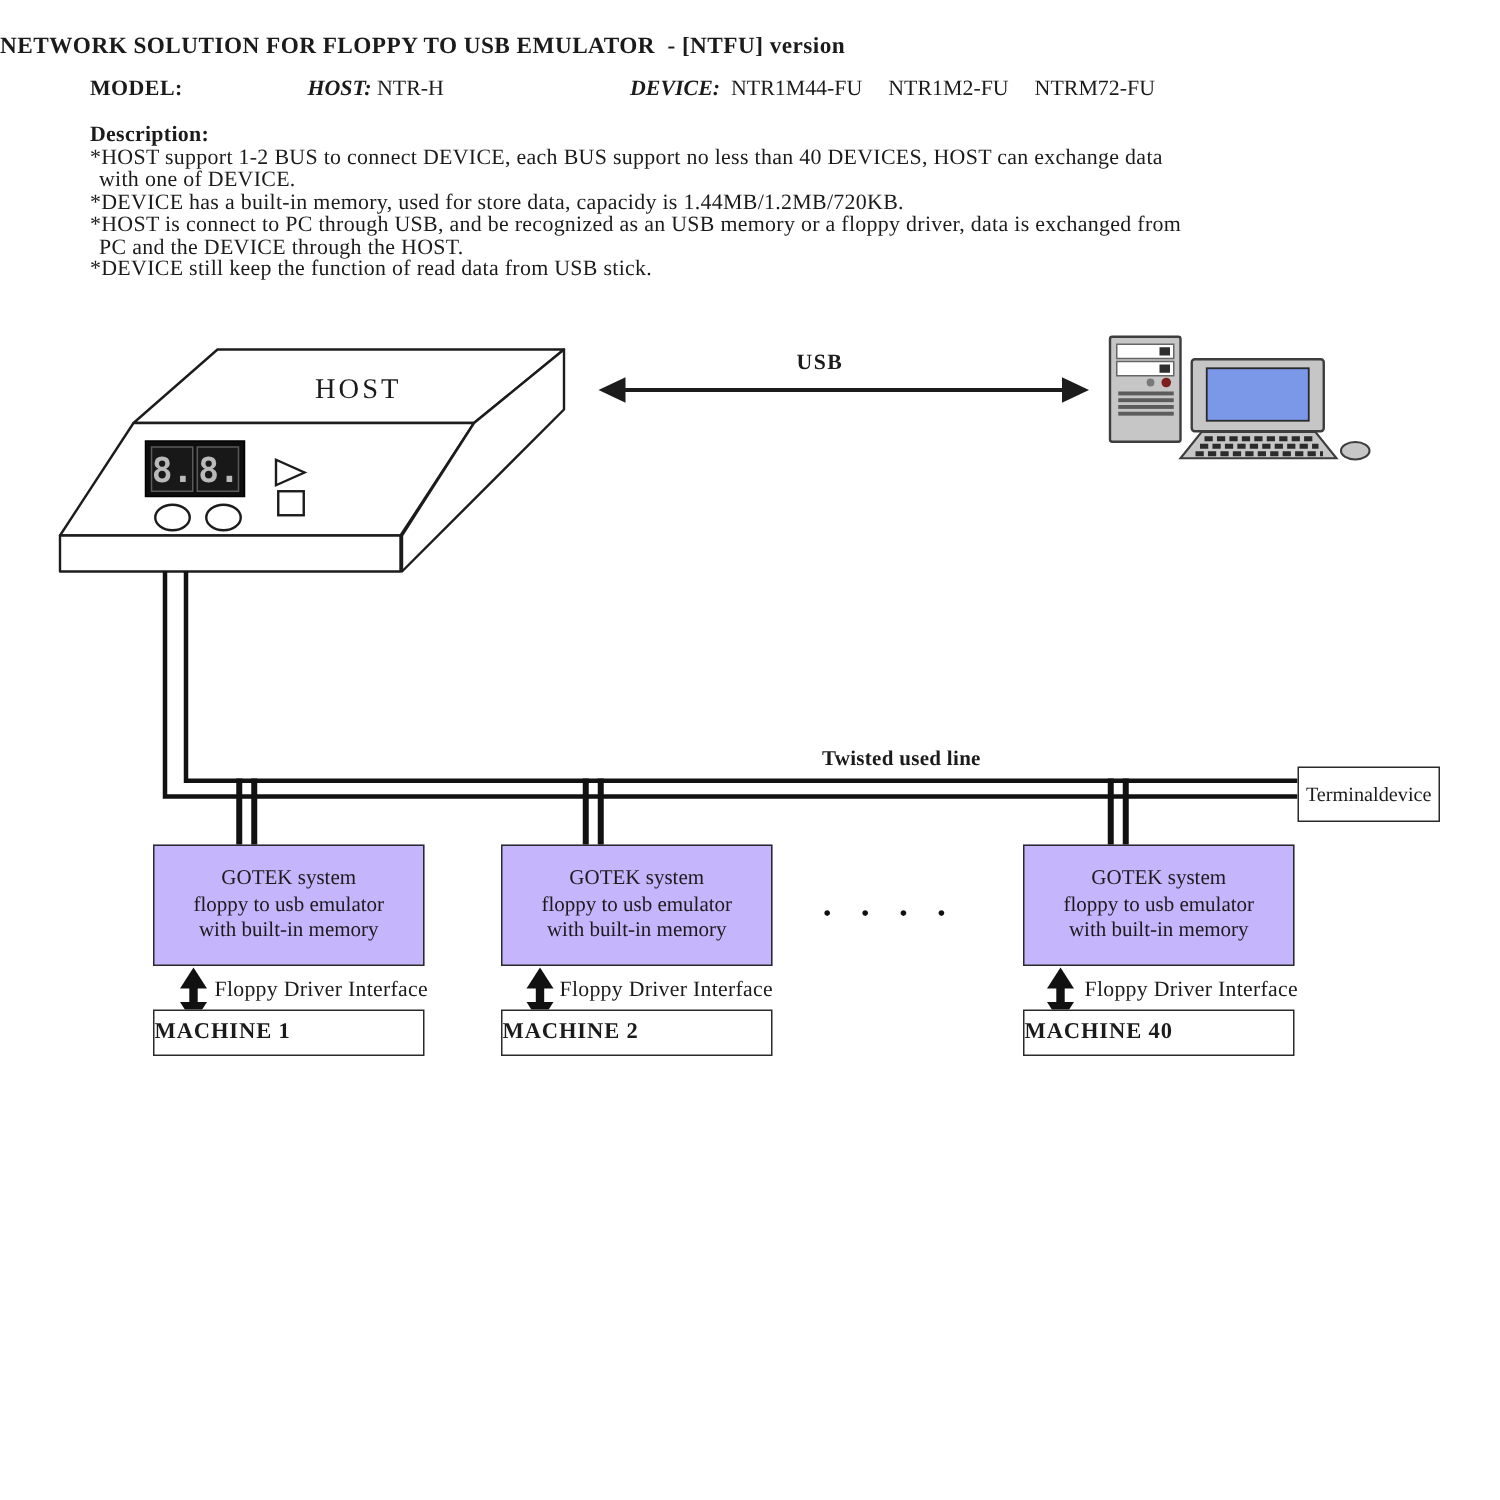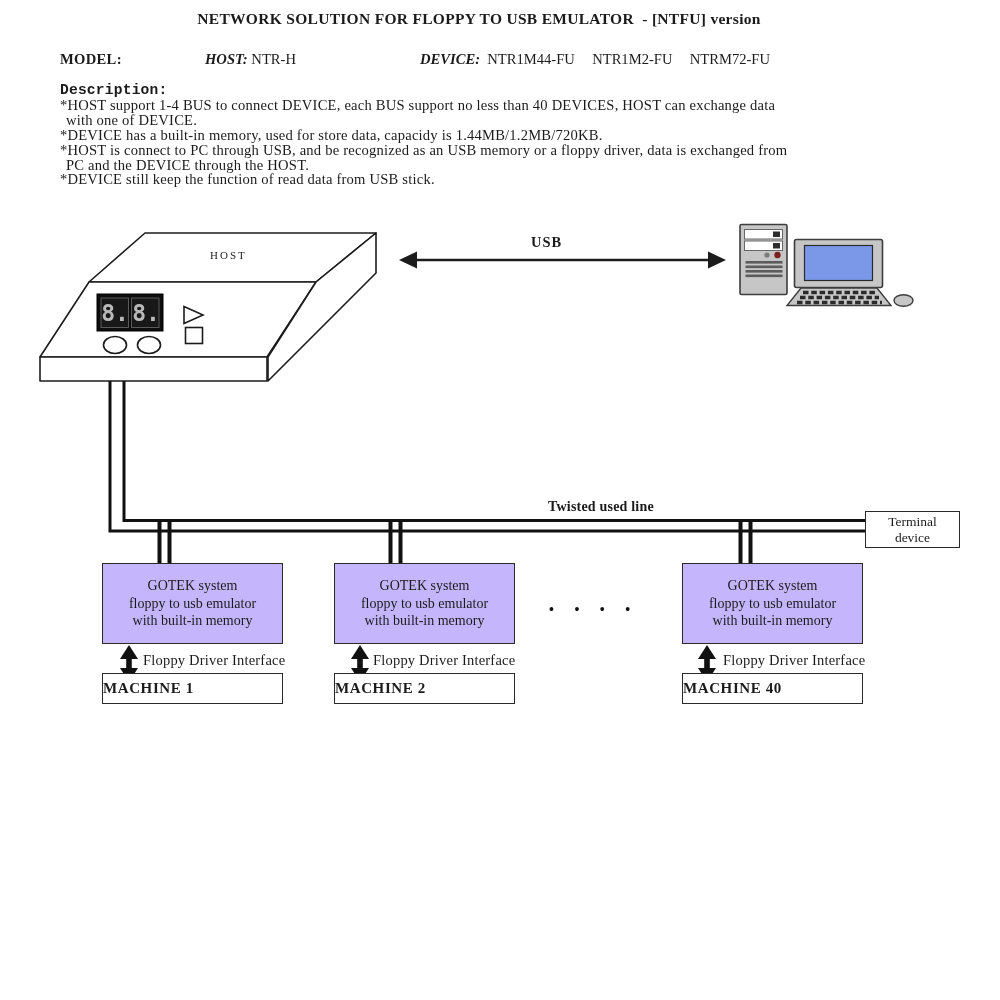--- a/index.html
+++ b/index.html
@@ -1,33 +1,33 @@
 <!DOCTYPE html>
 <html><head>
 <meta charset="utf-8">
 <style>
   html,body{margin:0;padding:0;background:#ffffff;}
   .page{position:relative;width:1000px;height:1000px;background:#fff;overflow:hidden;
         font-family:"Liberation Serif","DejaVu Serif",serif;color:#1b1b1b;}
   .abs{position:absolute;}
   .bold{font-weight:bold;font-style:italic;}
-  .title{top:10px;left:0;width:958px;text-align:center;font-weight:bold;font-size:15.5px;letter-spacing:.3px;}
+  .title{top:22px;left:0;width:958px;text-align:left;font-weight:bold;font-size:15.5px;letter-spacing:.3px;}
   .model-row{top:51px;left:0;width:996px;height:18px;font-size:14.6px;}
   .model-label{position:absolute;left:60px;font-weight:bold;letter-spacing:.3px;}
   .model-host{position:absolute;left:205px;}
   .model-device{position:absolute;left:420px;}
   .devvals{word-spacing:5px;}
   .desc{top:83px;left:60px;width:905px;font-size:14.6px;line-height:14.9px;letter-spacing:.2px;}
-  .desc-head{font-weight:bold;font-family:Liberation Mono, monospace;}
+  .desc-head{font-weight:bold;}
   .desc-cont{padding-left:6px;}
-  .host-label{left:210px;top:249px;font-size:11px;letter-spacing:2px;}
+  .host-label{left:210px;top:249px;font-size:19px;letter-spacing:2px;}
   .usb-label{left:531px;top:234px;font-size:14.5px;font-weight:bold;letter-spacing:1px;}
   .bus-label{left:548px;top:499px;font-size:14px;font-weight:bold;letter-spacing:.2px;}
   .terminal-box{left:865px;top:511px;width:93px;height:35px;border:1.5px solid #2a2a2a;background:#fff;
-        display:flex;flex-direction:column;align-items:center;justify-content:center;font-size:13.5px;line-height:15.5px;}
+        display:flex;align-items:center;justify-content:center;font-size:13.5px;line-height:15.5px;}
   .gotek-box{top:563px;width:179px;height:79px;border:1.6px solid #2a2a2a;background:#c4b5fd;
         display:flex;flex-direction:column;align-items:center;justify-content:center;font-size:14px;line-height:17.5px;text-align:center;}
   .g1{left:102px;} .g2{left:334px;} .g3{left:682px;}
   .machine-box{top:673px;width:179px;height:29px;border:1.6px solid #2a2a2a;background:#fff;
         display:flex;align-items:center;justify-content:flex-start;font-weight:bold;font-size:15px;letter-spacing:.6px;}
   .floppy-label{top:652px;font-size:14.5px;letter-spacing:.2px;}
   .f1{left:143px;} .f2{left:373px;} .f3{left:723px;}
   .ellipsis{left:549px;top:602px;font-size:14px;font-weight:bold;word-spacing:9px;letter-spacing:4px;color:#111;}
   svg{position:absolute;left:0;top:0;}
 </style>
@@ -136,21 +136,21 @@
   <div class="abs title">NETWORK SOLUTION FOR FLOPPY TO USB EMULATOR&nbsp; - [NTFU] version</div>
 
   <div class="abs model-row">
     <span class="model-label">MODEL:</span>
     <span class="model-host"><span class="bold">HOST:</span> <span>NTR-H</span></span>
     <span class="model-device"><span class="bold">DEVICE:</span>&nbsp; <span class="devvals">NTR1M44-FU&nbsp; NTR1M2-FU&nbsp; NTRM72-FU</span></span>
   </div>
 
   <div class="abs desc">
     <div class="desc-head">Description:</div>
-    <div>*HOST support 1-4 BUS to connect DEVICE, each BUS support no less than 40 DEVICES, HOST can exchange data</div>
+    <div>*HOST support 1-2 BUS to connect DEVICE, each BUS support no less than 40 DEVICES, HOST can exchange data</div>
     <div class="desc-cont">with one of DEVICE.</div>
     <div>*DEVICE has a built-in memory, used for store data, capacidy is 1.44MB/1.2MB/720KB.</div>
     <div>*HOST is connect to PC through USB, and be recognized as an USB memory or a floppy driver, data is exchanged from</div>
     <div class="desc-cont">PC and the DEVICE through the HOST.</div>
     <div>*DEVICE still keep the function of read data from USB stick.</div>
   </div>
 
   <div class="abs host-label">HOST</div>
   <div class="abs usb-label">USB</div>
   <div class="abs bus-label">Twisted used line</div>

